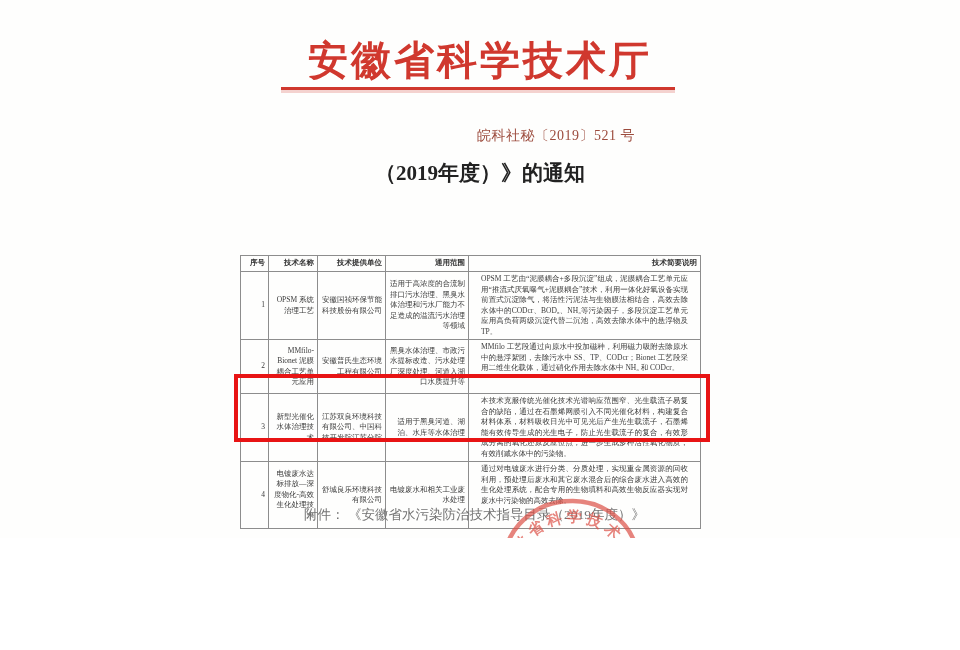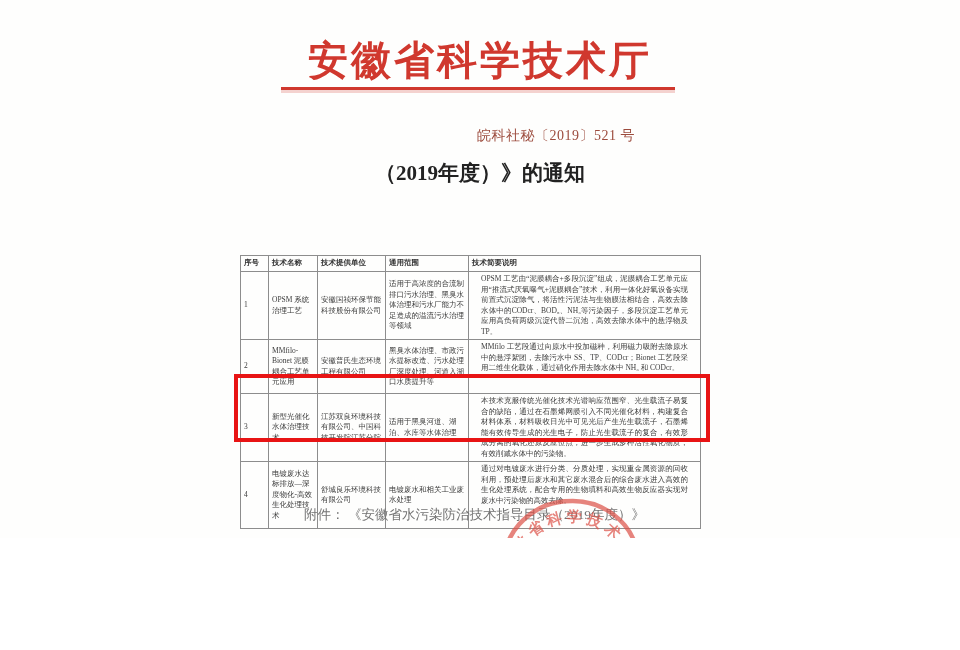--- a/index.html
+++ b/index.html
@@ -10,21 +10,21 @@
               font-size:40px;font-weight:bold;color:#d0382e;letter-spacing:3px;}
   .red-rule{position:absolute;top:87px;left:281px;width:394px;height:3px;background:#d0382e;
             box-shadow:0 3px 0 rgba(208,56,46,.22);}
   .doc-number{position:absolute;top:127px;left:477px;font-size:14px;color:#9c4b3d;letter-spacing:.5px;}
   .notice-title{position:absolute;top:157px;left:0;width:100%;text-align:center;
                 font-size:21px;font-weight:bold;color:#222;line-height:1.55;}
   
   .tech-table{position:absolute;top:255px;left:240px;width:460px;border-collapse:collapse;
               table-layout:fixed;font-size:7.5px;line-height:1.4;color:#3a3a3a;}
   .tech-table th,.tech-table td{border:1px solid #8d8d8d;padding:1px 3px;vertical-align:middle;
-              text-align:left;font-weight:normal;overflow:hidden;}
+              text-align:right;font-weight:normal;overflow:hidden;}
   .tech-table th{height:13px;font-weight:600;color:#333;}
   .tech-table td.summary{text-align:justify;vertical-align:top;padding:2px 12px;}
   tr.r1 td{height:60px;} tr.r2 td{height:49px;} tr.r3 td{height:54px;margin-left:32px;} tr.r4 td{height:62px;}
   
   .highlight-box{position:absolute;left:234px;top:374px;width:468px;height:60px;
                  border:4px solid #e81414;z-index:5;}
   
   .attachment{position:absolute;top:506px;left:304px;font-size:13.5px;color:#737373;}
   .signer{position:absolute;top:551px;left:492px;font-size:14.5px;letter-spacing:1.5px;color:#303030;}
   .sign-date{position:absolute;top:582px;left:495px;font-size:13px;letter-spacing:.5px;color:#a21caf;text-decoration:underline;}

